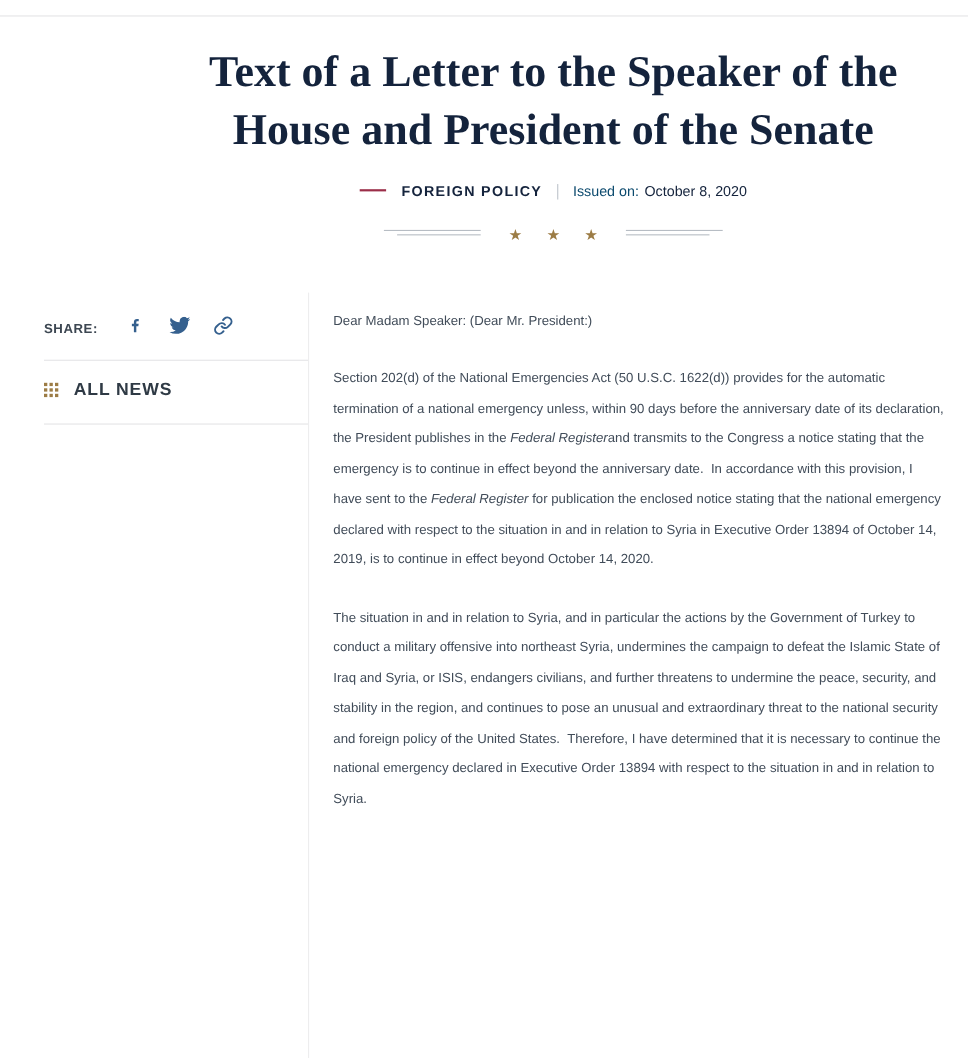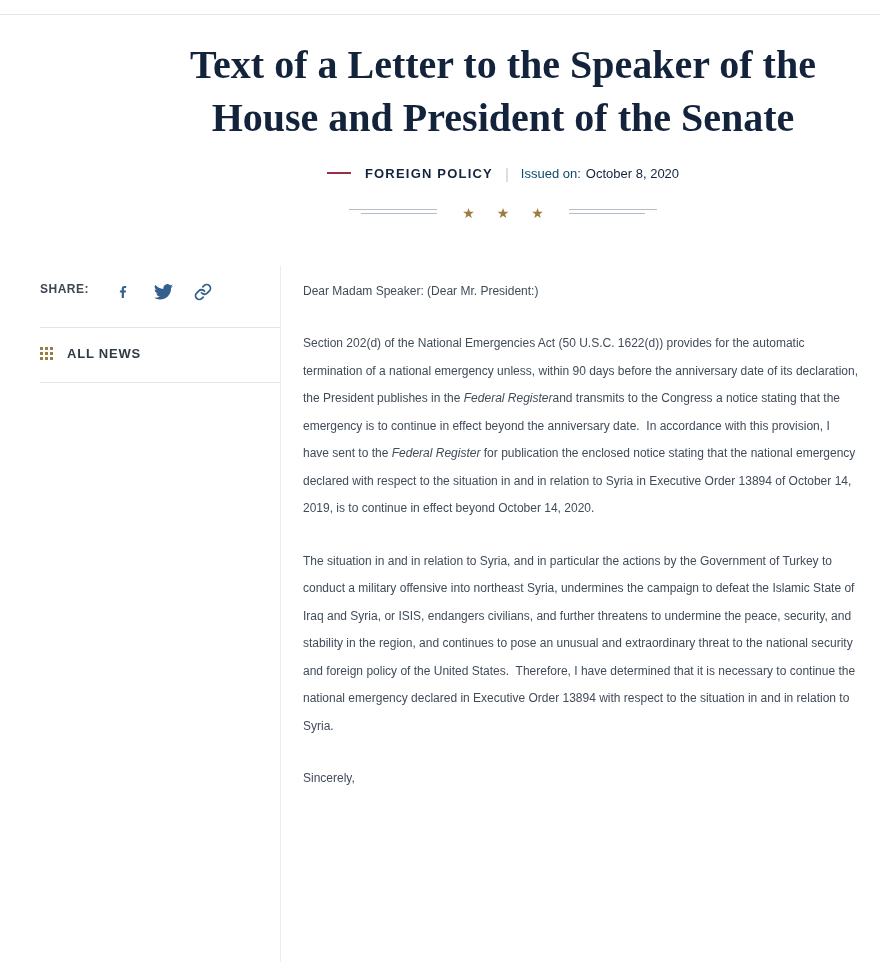--- a/index.html
+++ b/index.html
@@ -56,29 +56,29 @@
     letter-spacing:9px;
     padding-left:9px;  
     line-height:14px;
     white-space:nowrap;
   }
 
   
   .content { flex:1; display:flex; margin-top:46px; padding-left:40px; align-items:stretch; }
 
   .sidebar { width:240px; padding-top:16px; }
-  .share-row { display:flex; align-items:flex-start; height:24px; }
+  .share-row { display:flex; align-items:flex-end; height:24px; }
   .share-label { font-size:12px; font-weight:700; letter-spacing:.5px; color:#3d4752; margin-right:24px; }
   .share-link { display:inline-flex; align-items:center; justify-content:center; width:20px; height:20px; margin-right:20px; color:var(--icon_blue,#35608e); text-decoration:none; cursor:pointer; }
   .share-link svg { display:block; }
   .sidebar-divider { border:none; border-top:1px solid var(--hairline,#e4e4e6); margin:21px 0 18px 0; }
   .all-news-row { display:flex; align-items:center; cursor:pointer; }
   .grid-icon { display:grid; grid-template-columns:repeat(3,3px); grid-template-rows:repeat(3,3px); gap:2px; margin-right:14px; }
   .grid-icon i { background:var(--gold,#9c7c45); }
-  .all-news-label { font-size:13px; font-weight:700; letter-spacing:.8px; color:#2f3a45; }
+  .all-news-label { font-size:16px; font-weight:700; letter-spacing:.8px; color:#2f3a45; }
 
   .article {
     flex:1;
     border-left:1px solid #ededee;
     padding:12px 22px 0 22px;
     max-width:604px;
   }
   .article p {
     font-size:12px;
     line-height:27.5px;
@@ -155,16 +155,15 @@
     </div>
 
     <hr class="sidebar-divider">
   </aside>
 
   <article class="article">
 
   <p><span>Dear Madam Speaker: (Dear Mr. President:)</span></p>
       <p><span>Section 202(d) of the National Emergencies Act (50 U.S.C. 1622(d)) provides for the automatic termination of a national emergency unless, within 90 days before the anniversary date of its declaration, the President publishes in the </span><em>Federal Register</em><span>and transmits to the Congress a notice stating that the emergency is to continue in effect beyond the anniversary date.  In accordance with this provision, I have sent to the </span><em>Federal Register</em><span> for publication the enclosed notice stating that the national emergency declared with respect to the situation in and in relation to Syria in Executive Order 13894 of October 14, 2019, is to continue in effect beyond October 14, 2020.</span></p>
       <p><span>The situation in and in relation to Syria, and in particular the actions by the Government of Turkey to conduct a military offensive into northeast Syria, undermines the campaign to defeat the Islamic State of Iraq and Syria, or ISIS, endangers civilians, and further threatens to undermine the peace, security, and stability in the region, and continues to pose an unusual and extraordinary threat to the national security and foreign policy of the United States.  Therefore, I have determined that it is necessary to continue the national emergency declared in Executive Order 13894 with respect to the situation in and in relation to Syria.</span></p>
-      <p><span>Sincerely,</span></p>
     </article>
 
 </div>
 
 </body></html>

